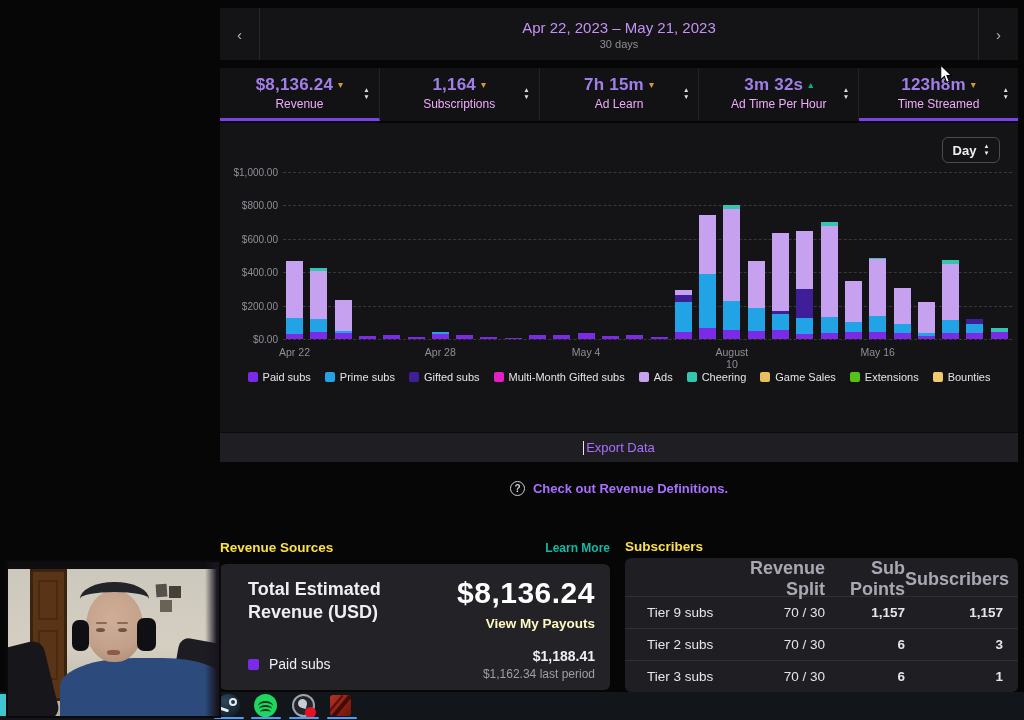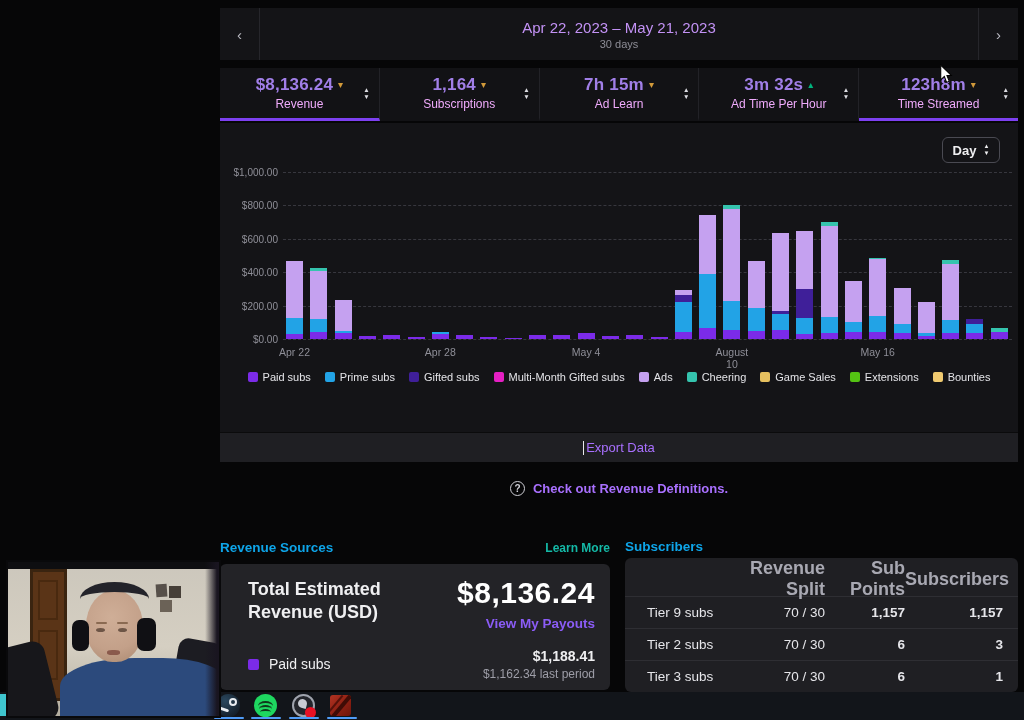--- a/index.html
+++ b/index.html
@@ -46,26 +46,26 @@
   .text-caret { width:1px; height:14px; background:#e8e8ec; margin-right:2px; }
 
   
   .help-row { left:220px; top:481px; width:798px; display:flex; align-items:center; justify-content:center; gap:8px; }
   .help-icon { width:15px; height:15px; border:1.5px solid #cfcfd6; border-radius:50%; color:#cfcfd6; font-size:10px; font-weight:bold; display:flex; align-items:center; justify-content:center; }
   .help-question { color:#e8e8ec; font-size:13px; font-weight:bold; }
   .help-link { color:#a970ff; font-size:13px; font-weight:bold; cursor:pointer; }
 
   
   .rev-header { left:220px; top:540px; width:390px; display:flex; justify-content:space-between; align-items:center; }
-  .section-title { color:#0ea5e9; font-size:13.5px; font-weight:bold; }
+  .section-title { color:#fde047; font-size:13.5px; font-weight:bold; }
   .learn-more { color:#14b8a6; font-size:12px; font-weight:bold; cursor:pointer; }
   .rev-card { left:220px; top:564px; width:390px; height:126px; background:#232327; border-radius:6px; }
   .rev-total-label { position:absolute; left:28px; top:14px; width:170px; color:#efeff1; font-size:18px; font-weight:bold; line-height:23px; }
   .rev-total-value { position:absolute; right:15px; top:12px; color:#ffffff; font-size:30px; font-weight:bold; letter-spacing:.5px; }
-  .rev-payouts { position:absolute; right:15px; top:52px; color:#8b5cf6; font-size:13.5px; font-weight:bold; cursor:pointer; }
+  .rev-payouts { position:absolute; right:15px; top:52px; color:#fef9c3; font-size:13.5px; font-weight:bold; cursor:pointer; }
   .rev-row-label { position:absolute; left:28px; bottom:18px; display:flex; align-items:center; gap:10px; color:#efeff1; font-size:14px; }
   .rev-swatch { width:11px; height:11px; border-radius:2px; }
   .rev-row-value { position:absolute; right:15px; bottom:26px; color:#efeff1; font-size:14px; font-weight:bold; text-align:right; }
   .rev-row-last { position:absolute; right:15px; bottom:9px; color:#9e9ea8; font-size:12px; text-align:right; }
 
   
   .subs-header { left:625px; top:537px; width:393px; }
   .subs-card { left:625px; top:558px; width:393px; height:134px; background:#1f1f23; border-radius:6px; overflow:hidden; }
   .subs-grid-row { display:grid; grid-template-columns:1fr 100px 80px 98px; align-items:center; padding:0 15px 0 22px; }
   .subs-head-row { height:38px; color:#a8a8b2; font-size:18px; font-weight:bold; }

